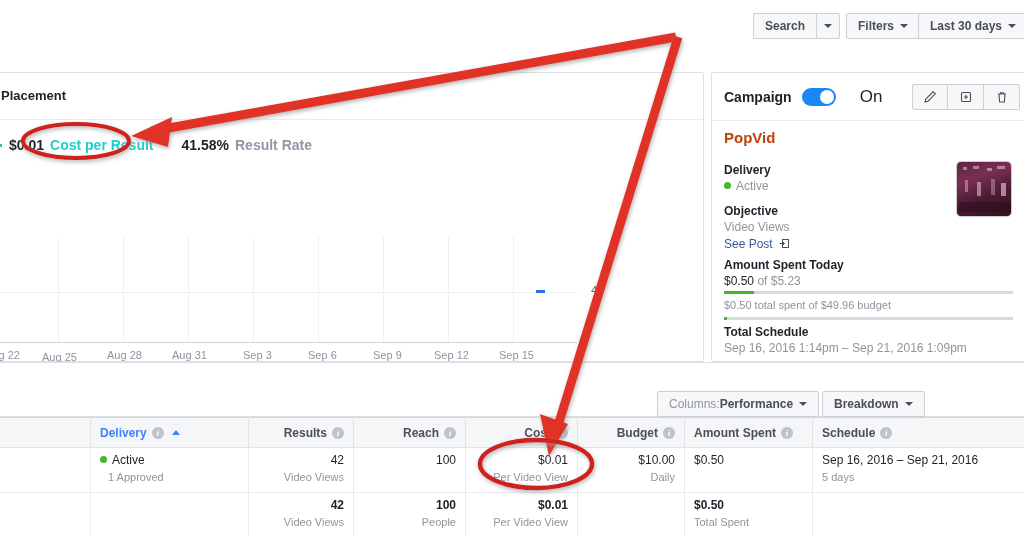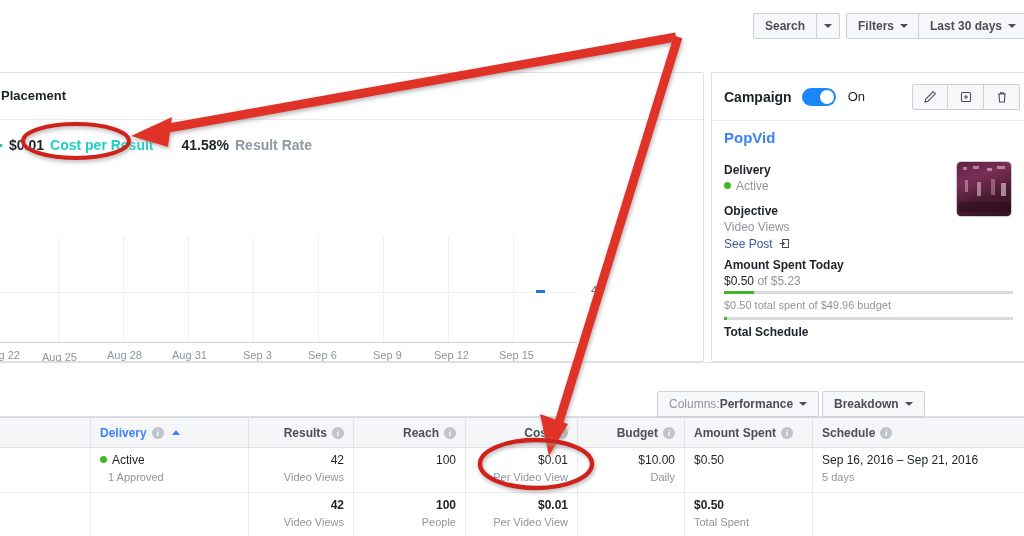--- a/index.html
+++ b/index.html
@@ -101,32 +101,32 @@
   }
   .side-head-title { font-size: 14px; font-weight: bold; color: #1d2129; }
   .toggle {
     width: 34px; height: 18px; border-radius: 9px; background: #1b87f7;
     position: relative; margin-left: 10px; flex: 0 0 auto;
   }
   .toggle .knob {
     position: absolute; right: 2px; top: 2px; width: 14px; height: 14px;
     border-radius: 50%; background: #ffffff;
   }
-  .toggle-state { font-size: 13px; color: #1d2129; margin-left: 12px; }
+  .toggle-state { font-size: 17px; color: #1d2129; margin-left: 24px; }
   .icon-btns { position: absolute; right: 11px; top: 11px; display: flex; }
   .icon-btn {
     width: 36px; height: 26px; background: #f6f7f9; border: 1px solid #ccd0d5;
     display: flex; align-items: center; justify-content: center;
   }
   .icon-btn + .icon-btn { border-left: none; }
   .icon-btn:first-child { border-radius: 2px 0 0 2px; }
   .icon-btn:last-child { border-radius: 0 2px 2px 0; }
   .campaign-name {
     position: absolute; left: 12px; top: 56px;
-    font-size: 15px; font-weight: bold; color: #3b82f6;
+    font-size: 15px; font-weight: bold; color: #c2410c;
   }
   .side-sec { position: absolute; left: 12px; }
   .sec-head { font-size: 12px; font-weight: bold; color: #1d2129; }
   .sec-sub { font-size: 12px; color: #90949c; margin-top: 2px; }
   .green-dot {
     display: inline-block; width: 7px; height: 7px; border-radius: 50%;
     background: #42b72a; margin-right: 5px; vertical-align: 1px;
   }
   .link-blue { font-size: 12px; color: #3b5998; }
   .thumb {
@@ -334,20 +334,21 @@
 
     <div class="side-sec" style="top:226px; width:295px;">
       <div class="tiny-note">$0.50 total spent of $49.96 budget</div>
     </div>
     <div class="pbar" style="top:244px;">
       <div class="fill" style="width:3px;"></div>
     </div>
 
     <div class="side-sec" style="top:252px;">
       <div class="sec-head">Total Schedule</div>
+      <div class="sec-sub">Sep 16, 2016 1:14pm – Sep 21, 2016 1:09pm</div>
     </div>
 
     <div class="thumb">
       <span class="sparkle" style="left:6px;  top:5px;  width:4px; height:3px;"></span>
       <span class="sparkle" style="left:16px; top:4px;  width:6px; height:3px;"></span>
       <span class="sparkle" style="left:30px; top:6px;  width:5px; height:3px;"></span>
       <span class="sparkle" style="left:40px; top:4px;  width:8px; height:3px;"></span>
       <span class="sparkle" style="left:8px;  top:18px; width:3px; height:12px; background:rgba(235,195,210,.45);"></span>
       <span class="sparkle" style="left:20px; top:20px; width:4px; height:14px; background:rgba(245,215,228,.5);"></span>
       <span class="sparkle" style="left:34px; top:17px; width:4px; height:16px; background:rgba(225,185,200,.4);"></span>

